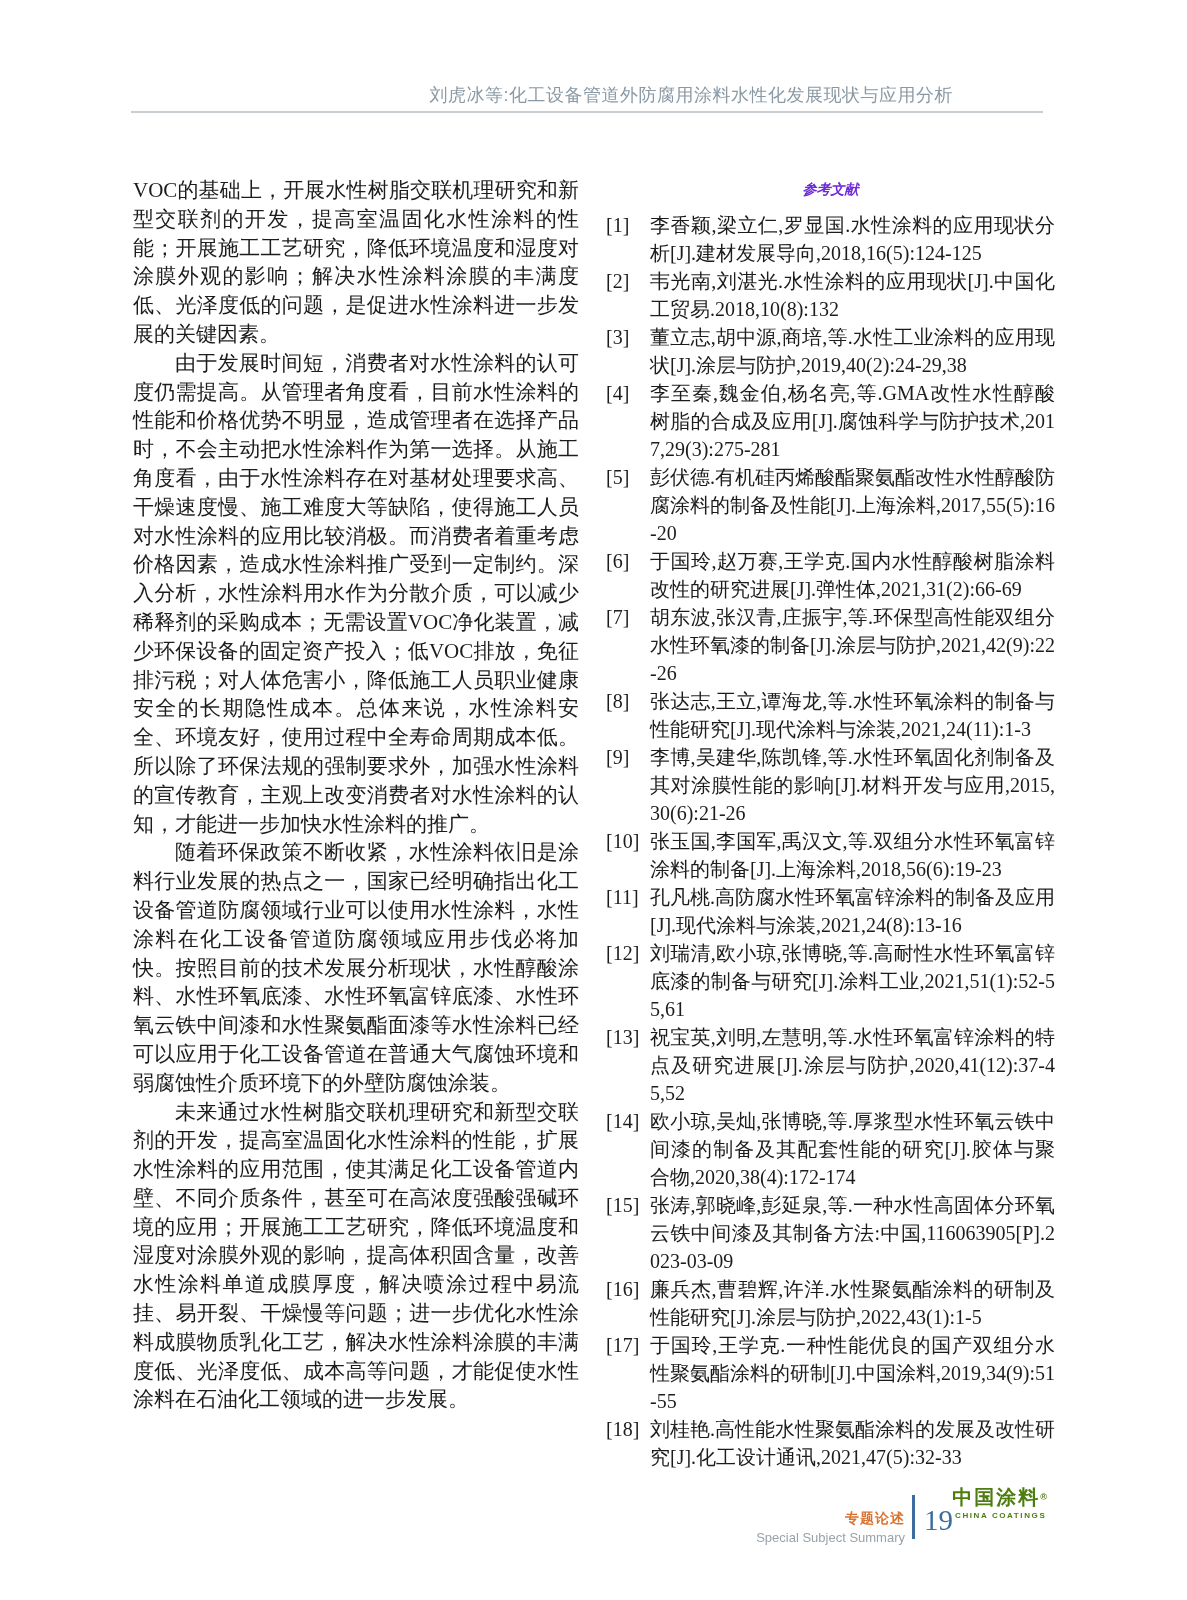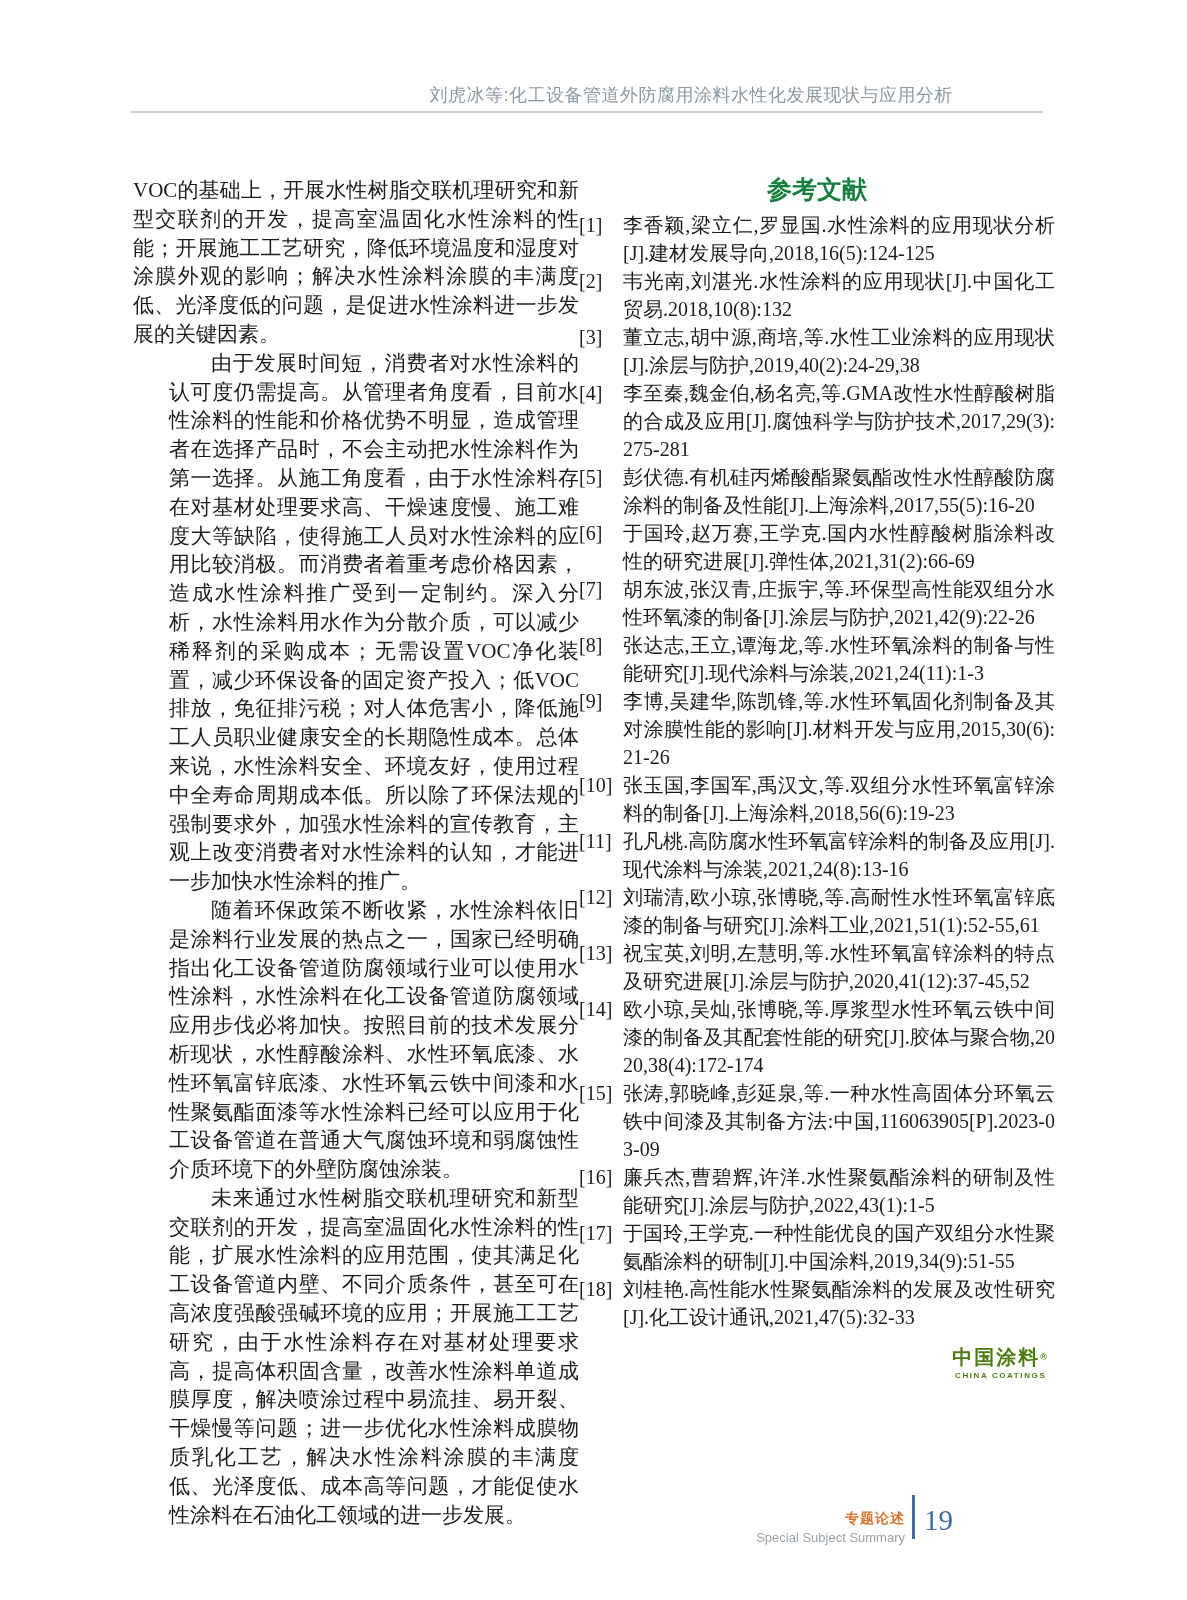--- a/index.html
+++ b/index.html
@@ -17,38 +17,38 @@
     font-family:"Liberation Sans","DejaVu Sans",sans-serif;
     font-size:18px;color:#8a99a4;letter-spacing:.5px;white-space:nowrap;
   }
   .head-rule{
     position:absolute;top:111px;left:131px;width:912px;height:2px;
     background:#c9ced3;
   }
   
   .main{
     position:absolute;top:176px;left:133px;width:922px;
-    display:flex;align-items:flex-start;
+    display:flex;gap:27px;align-items:flex-start;
   }
   .col-left{width:446px;flex:0 0 446px;}
   .col-right{flex:1;min-width:0;display:flex;flex-direction:column;}
   .col-left p{
     margin:0;font-size:21px;line-height:28.8px;text-align:justify;
     word-break:break-all;
   }
-  .col-left p.indent{text-indent:2em;margin-left:36px;}
+  .col-left p.indent{text-indent:2em;}
   .section-heading{
     margin:16px 0 10px 0;
     font-family:"Liberation Sans","DejaVu Sans",sans-serif;
     font-weight:bold;font-size:27px;line-height:32px;
   }
   .section-heading .sec-no{margin-right:22px;}
   .refs-heading{
     margin:0 0 7px 0;text-align:center;
-    font-weight:bold;font-size:25px;line-height:28px;color:#15803d;
+    font-weight:bold;font-size:14px;line-height:28px;color:#6d28d9;font-style:italic;
   }
   .ref-list{display:flex;flex-direction:column;}
   .ref-item{display:flex;font-size:20px;line-height:28px;}
   .ref-no{flex:0 0 44px;white-space:nowrap;}
   .ref-text{flex:1;text-align:justify;word-break:break-all;}
   
   .logo{
     align-self:flex-end;margin:16px 6px 0 0;
     text-align:center;
     font-family:"Liberation Sans","DejaVu Sans",sans-serif;
@@ -83,21 +83,21 @@
 
   <div class="running-head" style="color: rgb(138, 153, 164);">刘虎冰等:化工设备管道外防腐用涂料水性化发展现状与应用分析</div>
   <div class="head-rule"></div>
 
   <div class="main">
 
     <div class="col-left">
       <p>VOC的基础上，开展水性树脂交联机理研究和新型交联剂的开发，提高室温固化水性涂料的性能；开展施工工艺研究，降低环境温度和湿度对涂膜外观的影响；解决水性涂料涂膜的丰满度低、光泽度低的问题，是促进水性涂料进一步发展的关键因素。</p>
       <p class="indent">由于发展时间短，消费者对水性涂料的认可度仍需提高。从管理者角度看，目前水性涂料的性能和价格优势不明显，造成管理者在选择产品时，不会主动把水性涂料作为第一选择。从施工角度看，由于水性涂料存在对基材处理要求高、干燥速度慢、施工难度大等缺陷，使得施工人员对水性涂料的应用比较消极。而消费者着重考虑价格因素，造成水性涂料推广受到一定制约。深入分析，水性涂料用水作为分散介质，可以减少稀释剂的采购成本；无需设置VOC净化装置，减少环保设备的固定资产投入；低VOC排放，免征排污税；对人体危害小，降低施工人员职业健康安全的长期隐性成本。总体来说，水性涂料安全、环境友好，使用过程中全寿命周期成本低。所以除了环保法规的强制要求外，加强水性涂料的宣传教育，主观上改变消费者对水性涂料的认知，才能进一步加快水性涂料的推广。</p>
       <p class="indent">随着环保政策不断收紧，水性涂料依旧是涂料行业发展的热点之一，国家已经明确指出化工设备管道防腐领域行业可以使用水性涂料，水性涂料在化工设备管道防腐领域应用步伐必将加快。按照目前的技术发展分析现状，水性醇酸涂料、水性环氧底漆、水性环氧富锌底漆、水性环氧云铁中间漆和水性聚氨酯面漆等水性涂料已经可以应用于化工设备管道在普通大气腐蚀环境和弱腐蚀性介质环境下的外壁防腐蚀涂装。</p>
-      <p class="indent">未来通过水性树脂交联机理研究和新型交联剂的开发，提高室温固化水性涂料的性能，扩展水性涂料的应用范围，使其满足化工设备管道内壁、不同介质条件，甚至可在高浓度强酸强碱环境的应用；开展施工工艺研究，由于水性涂料存在对基材处理要求高，提高体积固含量，改善水性涂料单道成膜厚度，解决喷涂过程中易流挂、易开裂、干燥慢等问题；进一步优化水性涂料成膜物质乳化工艺，解决水性涂料涂膜的丰满度低、光泽度低、成本高等问题，才能促使水性涂料在石油化工领域的进一步发展。</p>
+      <p class="indent">未来通过水性树脂交联机理研究和新型交联剂的开发，提高室温固化水性涂料的性能，扩展水性涂料的应用范围，使其满足化工设备管道内壁、不同介质条件，甚至可在高浓度强酸强碱环境的应用；开展施工工艺研究，降低环境温度和湿度对涂膜外观的影响，提高体积固含量，改善水性涂料单道成膜厚度，解决喷涂过程中易流挂、易开裂、干燥慢等问题；进一步优化水性涂料成膜物质乳化工艺，解决水性涂料涂膜的丰满度低、光泽度低、成本高等问题，才能促使水性涂料在石油化工领域的进一步发展。</p>
     </div>
 
     <div class="col-right">
       <h3 class="refs-heading">参考文献</h3>
       <div class="ref-list">
   <div class="ref-item">
     <span class="ref-no">[1]</span>
     <span class="ref-text">李香颖,梁立仁,罗显国.水性涂料的应用现状分析[J].建材发展导向,2018,16(5):124-125</span>
   </div>
 

